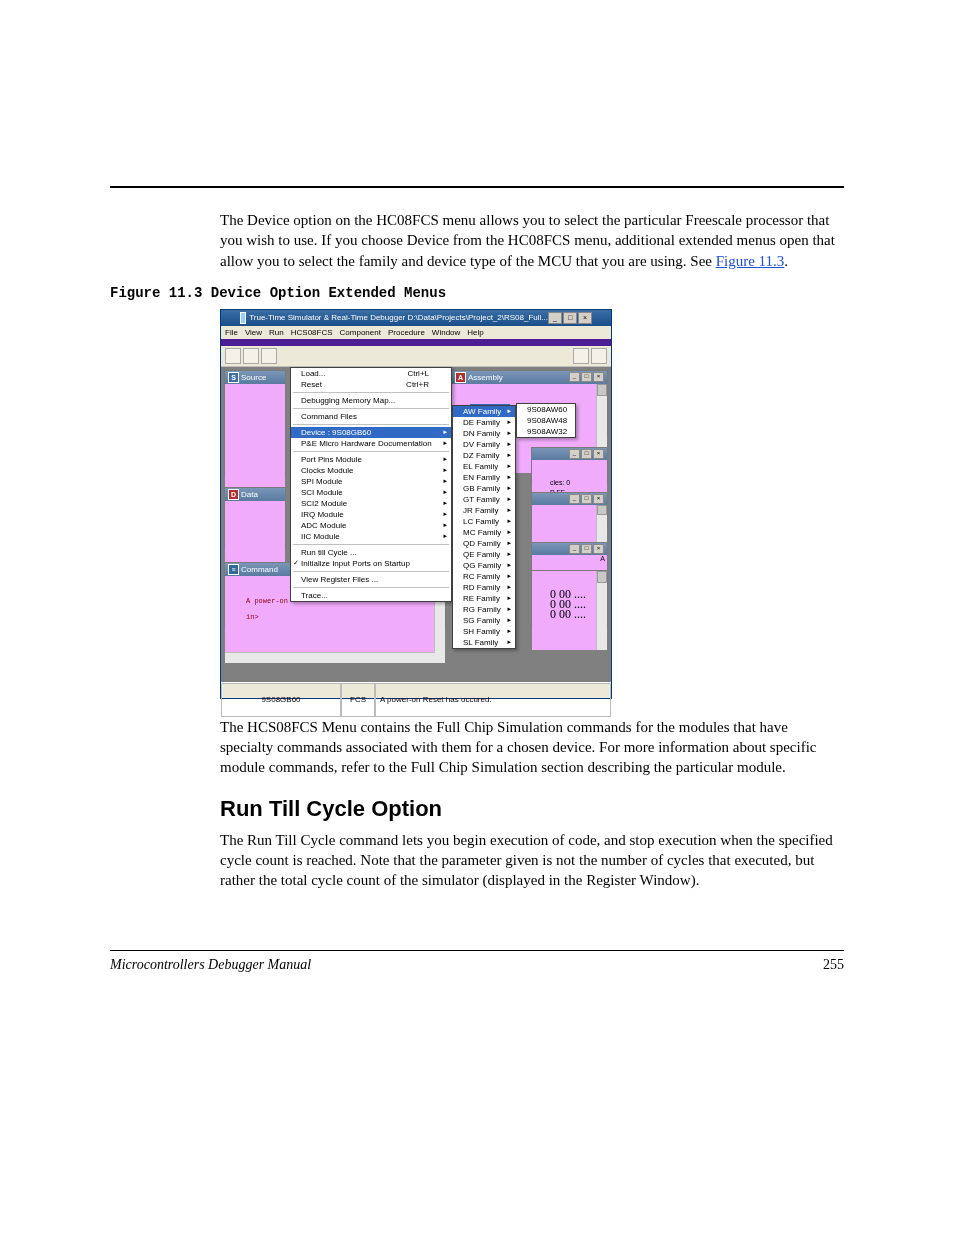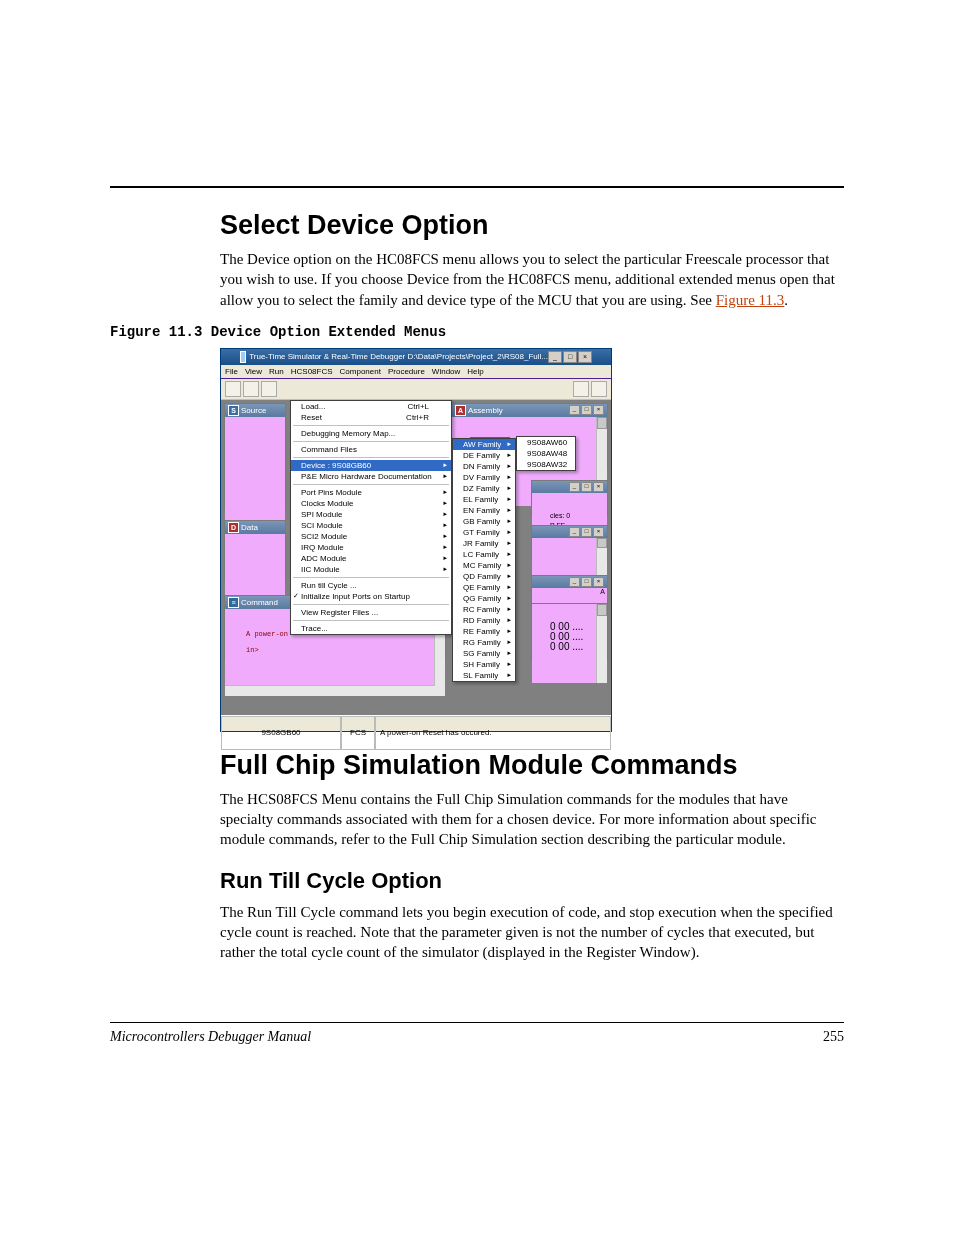--- a/index.html
+++ b/index.html
@@ -49,21 +49,21 @@
     margin: 18px 0 8px 0;
     padding-left: 110px;
   }
   p.body {
     font-size: 15px;
     line-height: 1.35;
     margin: 0 0 10px 0;
     padding-left: 110px;
   }
   a.figref {
-    color: #c2410c;
+    color: #1d4ed8;
     text-decoration: underline;
   }
   .fig-caption {
     font-family: Liberation Mono, monospace;
     font-weight: bold;
     font-size: 14px;
     margin: 14px 0 8px 0;
   }
   
   .app-window {
@@ -103,21 +103,21 @@
     font-size: 7px;
     line-height: 9px;
     text-align: center;
     color: #000;
   }
   .menubar {
     background: #ece9d8;
     padding: 2px 4px;
     display: flex;
     gap: 7px;
-    border-bottom: 1px solid #4c1d95;
+    border-bottom: 7px solid #4c1d95;
   }
   .menubar span { cursor: default; }
   .toolbar {
     background: #ece9d8;
     padding: 2px 4px;
     border-bottom: 1px solid #c0c0c0;
     display: flex;
     gap: 2px;
   }
   .tool-btn {
@@ -247,31 +247,30 @@
     display: flex;
     justify-content: space-between;
     font-size: 14px;
   }
   .footer .manual { font-style: italic; }
   .mdi-title .badge {
     width:9px;height:9px;display:inline-block;
     text-align:center;line-height:9px;font-weight:bold;
     font-size:7px;margin-right:2px;border:1px solid #fff;
   }
-  .mem-lines { font-family:Liberation Sans, sans-serif; font-size:10px; color:#000; line-height:10px; }
+  .mem-lines { font-family:Liberation Serif, serif; font-size:12px; color:#000; line-height:10px; }
   .reg-lines { font-size:7px; line-height:10px; }
 </style>
 </head>
 <body>
 
 <div class="page">
 
   <hr class="head-rule">
 
-  <h1 class="section">Select Device Option</h1>
   <p class="body">
     <span>The Device option on the HC08FCS menu allows you to select the particular Freescale processor that you wish to use. If you choose Device from the HC08FCS menu, additional extended menus open that allow you to select the family and device type of the MCU that you are using. See </span><a href="#" class="figref">Figure 11.3</a><span>.</span>
   </p>
 
   <div class="fig-caption">Figure 11.3  Device Option Extended Menus</div>
 
   <div class="app-window">
     <div class="titlebar">
       <div class="tleft">
         <span class="titlebar-icon"></span>
@@ -554,21 +553,20 @@
         </div>
 
     </div>
     <div class="statusbar">
       <div class="seg" style="flex:0 0 110px;justify-content:center">9S08GB60</div>
       <div class="seg" style="flex:0 0 24px;justify-content:center">FCS</div>
       <div class="seg" style="flex:1">A power-on Reset has occured.</div>
     </div>
   </div>
 
-  <h1 class="section">Full Chip Simulation Module Commands</h1>
   <p class="body">The HCS08FCS Menu contains the Full Chip Simulation commands for the modules that have specialty commands associated with them for a chosen device. For more information about specific module commands, refer to the Full Chip Simulation section describing the particular module.</p>
 
   <h2 class="section">Run Till Cycle Option</h2>
   <p class="body">The Run Till Cycle command lets you begin execution of code, and stop execution when the specified cycle count is reached. Note that the parameter given is not the number of cycles that executed, but rather the total cycle count of the simulator (displayed in the Register Window).</p>
 
   <div class="footer">
     <span class="manual">Microcontrollers Debugger Manual</span>
     <span>255</span>
   </div>
 

